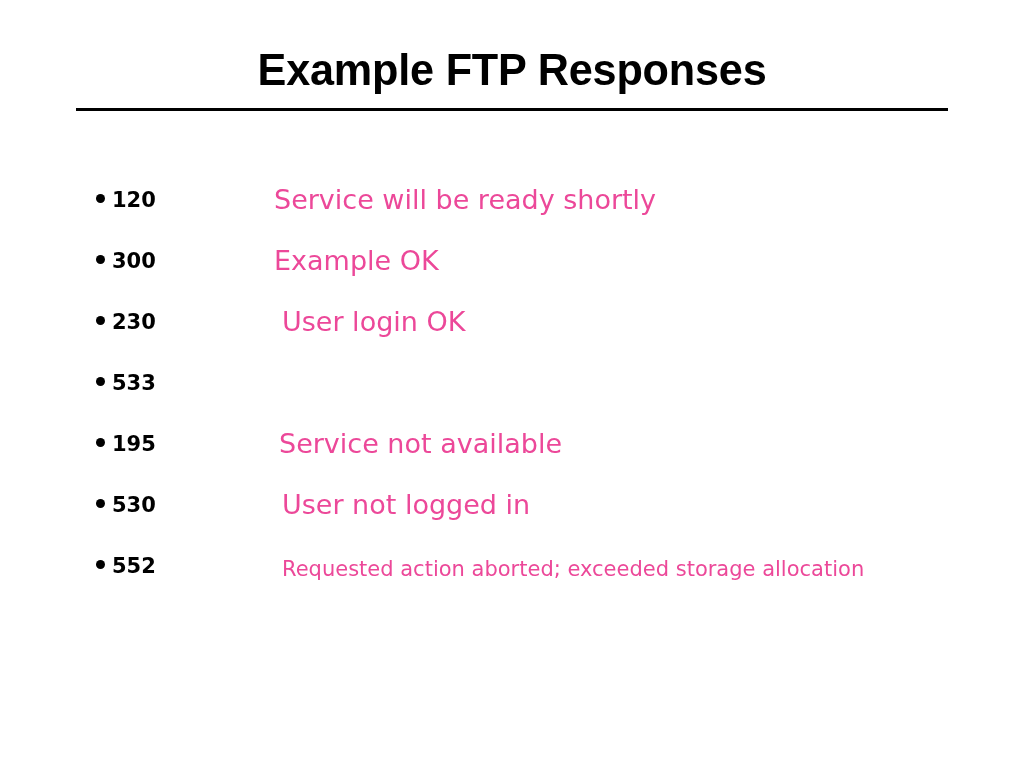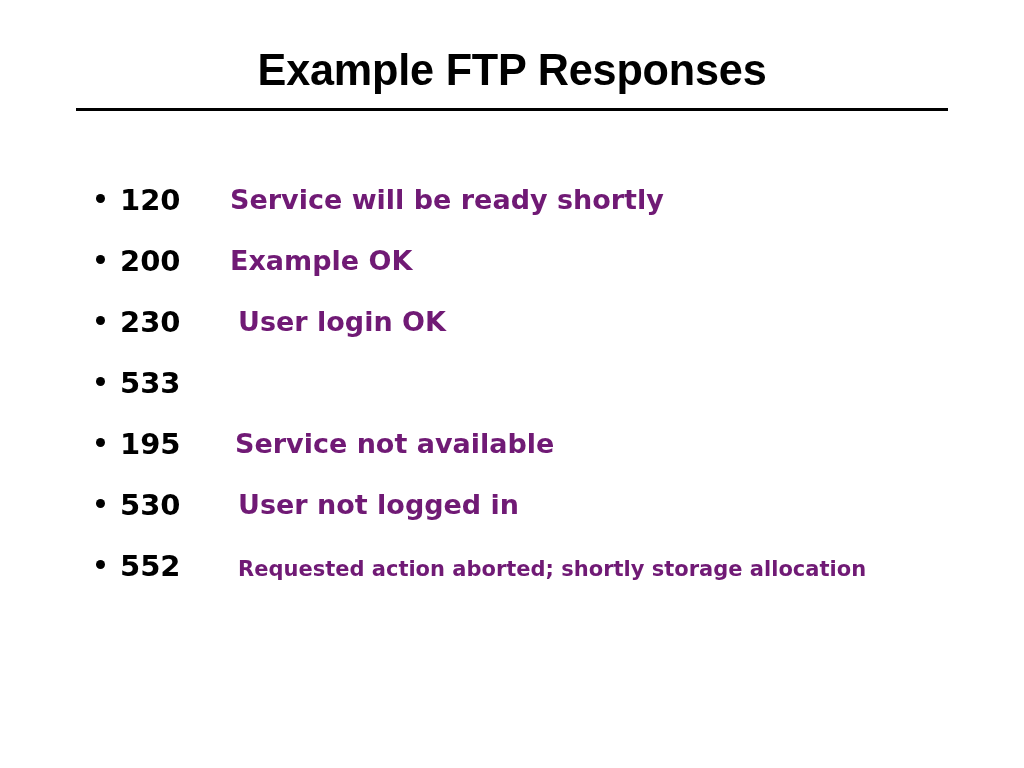--- a/index.html
+++ b/index.html
@@ -69,39 +69,40 @@
     left: 0px;
     top: 10px;
     width: 9px;
     height: 9px;
     border-radius: 50%;
     background: #000000;
   }
 
   .response-code {
     position: absolute;
-    left: 24px;
+    left: 16px;
     top: 0px;
     font-family: "DejaVu Sans", sans-serif;
     font-weight: bold;
-    font-size: 29px;
+    font-size: 21px;
     line-height: 32px;
     color: #000000;
     white-space: nowrap;
   }
 
   .response-text {
     position: absolute;
     top: 0px;
     font-family: "DejaVu Sans", sans-serif;
-    font-weight: bold;
+    font-weight: normal;
     font-size: 27px;
     line-height: 32px;
-    color: #701a75;
+    color: #ec4899;
     white-space: nowrap;
+    margin-left: 44px;
   }
 
   
   .row-0 .response-text { left: 134px; }
   .row-1 .response-text { left: 134px; }
   .row-2 .response-text { left: 142px; }
   .row-3 .response-text { left: 142px; }
   .row-4 .response-text { left: 139px; }
   .row-5 .response-text { left: 142px; }
   .row-6 .response-text { left: 142px; font-size: 21px; line-height: 32px; top: 3px; }
@@ -118,21 +119,21 @@
   <div class="response-list">
 
     <div class="response-row row-0">
       <span class="bullet-marker"></span>
       <span class="response-code">120</span>
       <span class="response-text">Service will be ready shortly</span>
     </div>
 
     <div class="response-row row-1">
       <span class="bullet-marker"></span>
-      <span class="response-code">200</span>
+      <span class="response-code">300</span>
       <span class="response-text">Example OK</span>
     </div>
 
     <div class="response-row row-2">
       <span class="bullet-marker"></span>
       <span class="response-code">230</span>
       <span class="response-text">User login OK</span>
     </div>
 
     <div class="response-row row-3">
@@ -148,17 +149,17 @@
 
     <div class="response-row row-5">
       <span class="bullet-marker"></span>
       <span class="response-code">530</span>
       <span class="response-text">User not logged in</span>
     </div>
 
     <div class="response-row row-6">
       <span class="bullet-marker"></span>
       <span class="response-code">552</span>
-      <span class="response-text">Requested action aborted; shortly storage allocation</span>
+      <span class="response-text">Requested action aborted; exceeded storage allocation</span>
     </div>
 
   </div>
 </div>
 
 </body></html>

